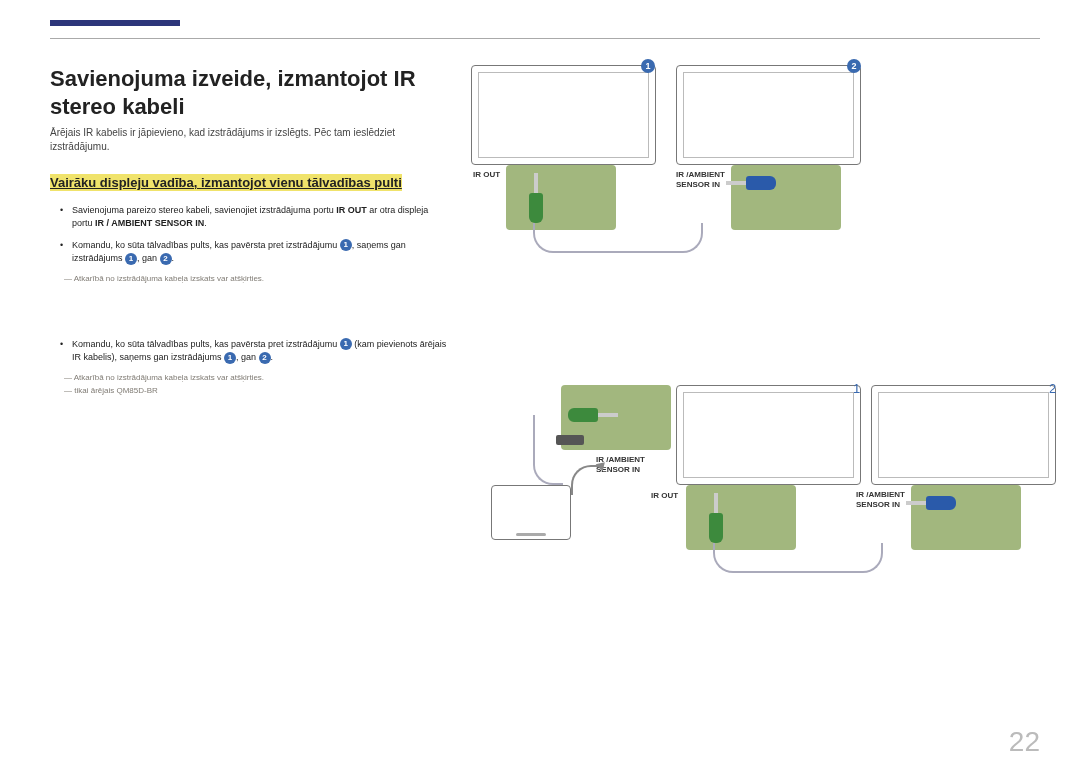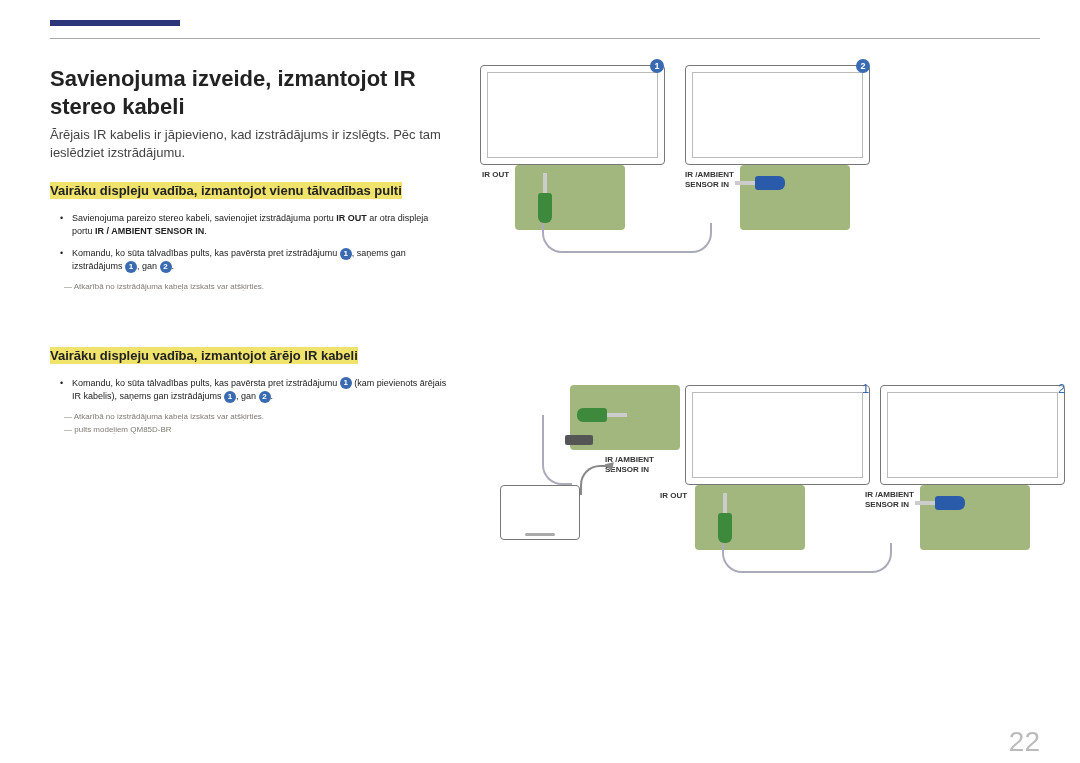--- a/index.html
+++ b/index.html
@@ -7,26 +7,26 @@
     font-family: Arial, Helvetica, sans-serif;
     background: #fff;
     width: 1080px;
     height: 763px;
     position: relative;
     padding: 20px 40px 20px 50px;
     color: #333;
   }
   .top-rule { position:absolute; left:50px; top:20px; width:130px; height:6px; background:#2c357a; }
   .hr-full { position:absolute; top:38px; left:50px; right:40px; border-top:1px solid #aaa; }
-  .content-wrap { display:flex; gap:30px; margin-top:45px;justify-content:center; }
+  .content-wrap { display:flex; gap:21px; margin-top:45px;justify-content:center; }
   .left-col { width:400px; }
   .right-col { flex:1; position:relative; }
   h1 { font-size:22px; font-weight:bold; color:#222; line-height:1.25; margin-bottom:6px; }
-  .note-small { font-size:13px; color:#444; line-height:1.35; margin:6px 0 20px; }
-  .hl { background:#f0e36b; display:inline; font-size:13px; font-weight:bold; color:#222; line-height:1.6; padding:1px 0; }
+  .note-small { font-size:10px; color:#444; line-height:1.35; margin:6px 0 20px; }
+  .hl { background:#f0e36b; display:inline; font-size:13px; font-weight:bold; color:#222; line-height:1.6; padding:1px 0;text-decoration:underline; }
   ul.bul { list-style:none; margin:10px 0 6px 22px; }
   ul.bul li { font-size:9px; color:#222; line-height:1.5; margin-bottom:8px; position:relative; }
   ul.bul li::before { content:"•"; position:absolute; left:-12px; top:0; }
   .subnote { font-size:8px; color:#807c75; margin:4px 0 2px 14px; }
   .subnote::before { content:"― "; }
   .circ-num { display:inline-flex; width:12px; height:12px; border-radius:50%; background:#3a6ab0; color:#fff; font-size:8px; align-items:center; justify-content:center; font-weight:bold; vertical-align:middle; }
   .page-num { position:absolute; bottom:5px; right:40px; font-size:28px; color:#bbb; }
 
   
   .diag-row { position:relative; }
@@ -69,28 +69,27 @@
           <span>Savienojuma pareizo stereo kabeli, savienojiet izstrādājuma portu </span><b>IR OUT</b><span> ar otra displeja portu </span><b>IR / AMBIENT SENSOR IN</b><span>.</span>
         </li>
         <li>
           <span>Komandu, ko sūta tālvadības pults, kas pavērsta pret izstrādājumu </span><span class="circ-num">1</span><span>, saņems gan izstrādājums </span><span class="circ-num">1</span><span>, gan </span><span class="circ-num">2</span><span>.</span>
         </li>
       </ul>
       <p class="subnote">Atkarībā no izstrādājuma kabeļa izskats var atšķirties.</p>
     </div>
 
     <div class="sec2">
-      <span class="hl">Vairāku displeju vadība, izmantojot ārējo IR kabeli</span>
       <ul class="bul">
         <li>
           <span>Komandu, ko sūta tālvadības pults, kas pavērsta pret izstrādājumu </span><span class="circ-num">1</span><span> (kam pievienots ārējais IR kabelis), saņems gan izstrādājums </span><span class="circ-num">1</span><span>, gan </span><span class="circ-num">2</span><span>.</span>
         </li>
       </ul>
       <p class="subnote">Atkarībā no izstrādājuma kabeļa izskats var atšķirties.</p>
-      <p class="subnote">pults modeļiem QM85D-BR</p>
+      <p class="subnote">tikai ārējais QM85D-BR</p>
     </div>
   </div>
 
   <div class="right-col">
 
     <div class="diag-row" style="height:200px;">
       <div class="tv" style="left:0; top:0; width:185px; height:100px;">
           <div class="tv-inner"></div>
         </div>
       <div class="num-badge" style="left:170px; top:-6px;">1</div>

